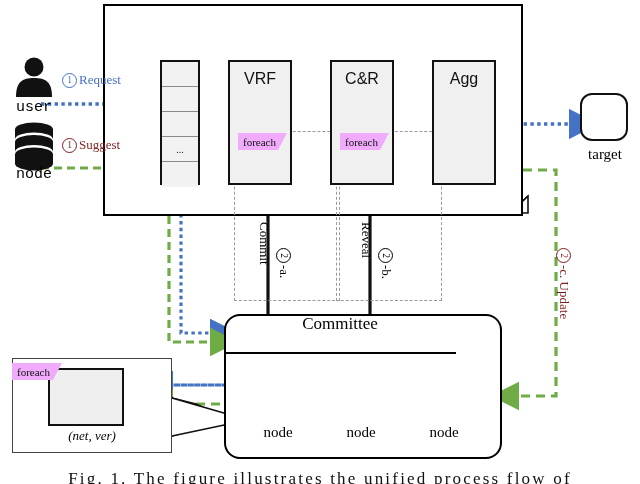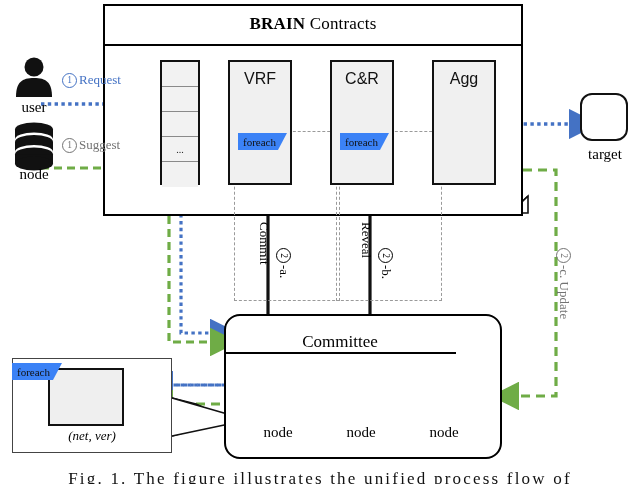--- a/index.html
+++ b/index.html
@@ -23,56 +23,56 @@
 
   
   .mod{top:60px;width:64px;height:125px;border:2px solid #111;box-sizing:border-box;background:#f0f0f0;}
   .mod-label{position:absolute;top:8px;left:0;width:100%;text-align:center;
       font-family:Liberation Sans, sans-serif;font-size:16px;color:#111;}
   #mod-vrf{left:228px;}
   #mod-cr{left:330px;}
   #mod-agg{left:432px;}
 
   
-  .foreach{position:absolute;height:17px;background:#3b82f6;display:flex;align-items:center;
+  .foreach{position:absolute;height:17px;background:#f0abfc;display:flex;align-items:center;
      padding-left:5px;padding-right:11px;font-size:11px;color:#111;
      clip-path:polygon(0 0,100% 0,calc(100% - 9px) 100%,0 100%);}
   .fe1{left:238px;top:133px;}
   .fe2{left:340px;top:133px;}
   .fe3{left:12px;top:363px;padding-right:12px;}
 
   
   .dashregion{position:absolute;border:1.5px dashed #9a9a9a;box-sizing:border-box;}
   #dash-a{left:234px;top:131px;width:106px;height:170px;}
   #dash-b{left:336px;top:131px;width:106px;height:170px;}
 
   
   .committee{left:224px;top:314px;width:278px;height:145px;border:2.5px solid #000;border-radius:16px;
      box-sizing:border-box;background:#fff;}
   .committee-hd{position:absolute;left:224px;top:314px;width:232px;height:40px;
-     border-bottom:2px solid #000;box-sizing:border-box;display:flex;align-items:flex-end;justify-content:center;}
+     border-bottom:2px solid #000;box-sizing:border-box;display:flex;align-items:flex-start;justify-content:center;}
   .committee-title{font-size:17px;}
 
   
   .callout{left:12px;top:358px;width:160px;height:95px;border:1.5px solid #444;box-sizing:border-box;background:#fff;}
   .netbox{left:48px;top:368px;width:76px;height:58px;border:2.5px solid #111;box-sizing:border-box;background:#efefef;}
   .netcap{left:12px;top:428px;width:160px;text-align:center;font-size:13px;font-style:italic;}
 
   
   .target-box{left:580px;top:93px;width:48px;height:48px;border:2.5px solid #111;border-radius:12px;
      box-sizing:border-box;background:#fff;}
   .target-cap{left:570px;top:146px;width:70px;text-align:center;font-size:15px;}
 
   
-  .icn-cap{font-size:15px;text-align:center;}
+  .icn-cap{font-size:15px;text-align:center;font-family:Liberation Mono, monospace;}
 
   
   .lbl{position:absolute;white-space:nowrap;font-size:13px;}
   .lbl-blue{color:#4472C4;}
-  .lbl-green{color:#737373;}
+  .lbl-green{color:#7f1d1d;}
   .circnum{display:inline-block;width:13px;height:13px;line-height:12px;border-radius:50%;
      border:1.3px solid currentColor;text-align:center;font-size:9.5px;vertical-align:1px;margin-right:2px;}
   .rot90{transform:rotate(90deg);transform-origin:left top;}
 
   .cap-bottom{left:0;top:466px;width:640px;text-align:center;font-size:17px;color:#111;
       overflow:hidden;height:18px;line-height:26px;letter-spacing:2.2px;}
 </style>
 </head>
 <body>
 
@@ -254,23 +254,20 @@
         <circle cx="32" cy="6" r="4.2"></circle>
           <circle cx="32" cy="24" r="4.2"></circle>
           <circle cx="32" cy="42" r="4.2"></circle>
         <circle cx="56" cy="14" r="4.2"></circle>
           <circle cx="56" cy="34" r="4.2"></circle>
       </g>
     </g>
   </svg>
 
   <div class="abs brain-outer"></div>
-  <div class="abs brain-title-bar">
-    <div class="brain-title"><b>BRAIN</b><span> Contracts</span></div>
-  </div>
 
   <div class="abs dashregion" id="dash-a"></div>
   <div class="abs dashregion" id="dash-b"></div>
 
   <div class="abs queue">
     <div class="qcell"></div>
     <div class="qcell"></div>
     <div class="qcell"></div>
     <div class="qcell">...</div>
     <div class="qcell"></div>

